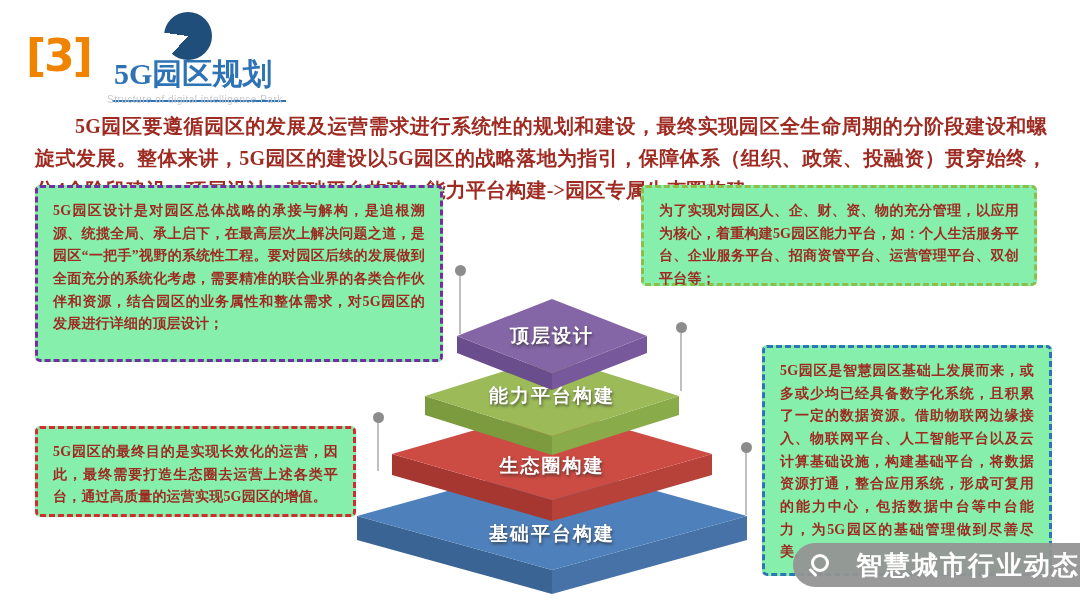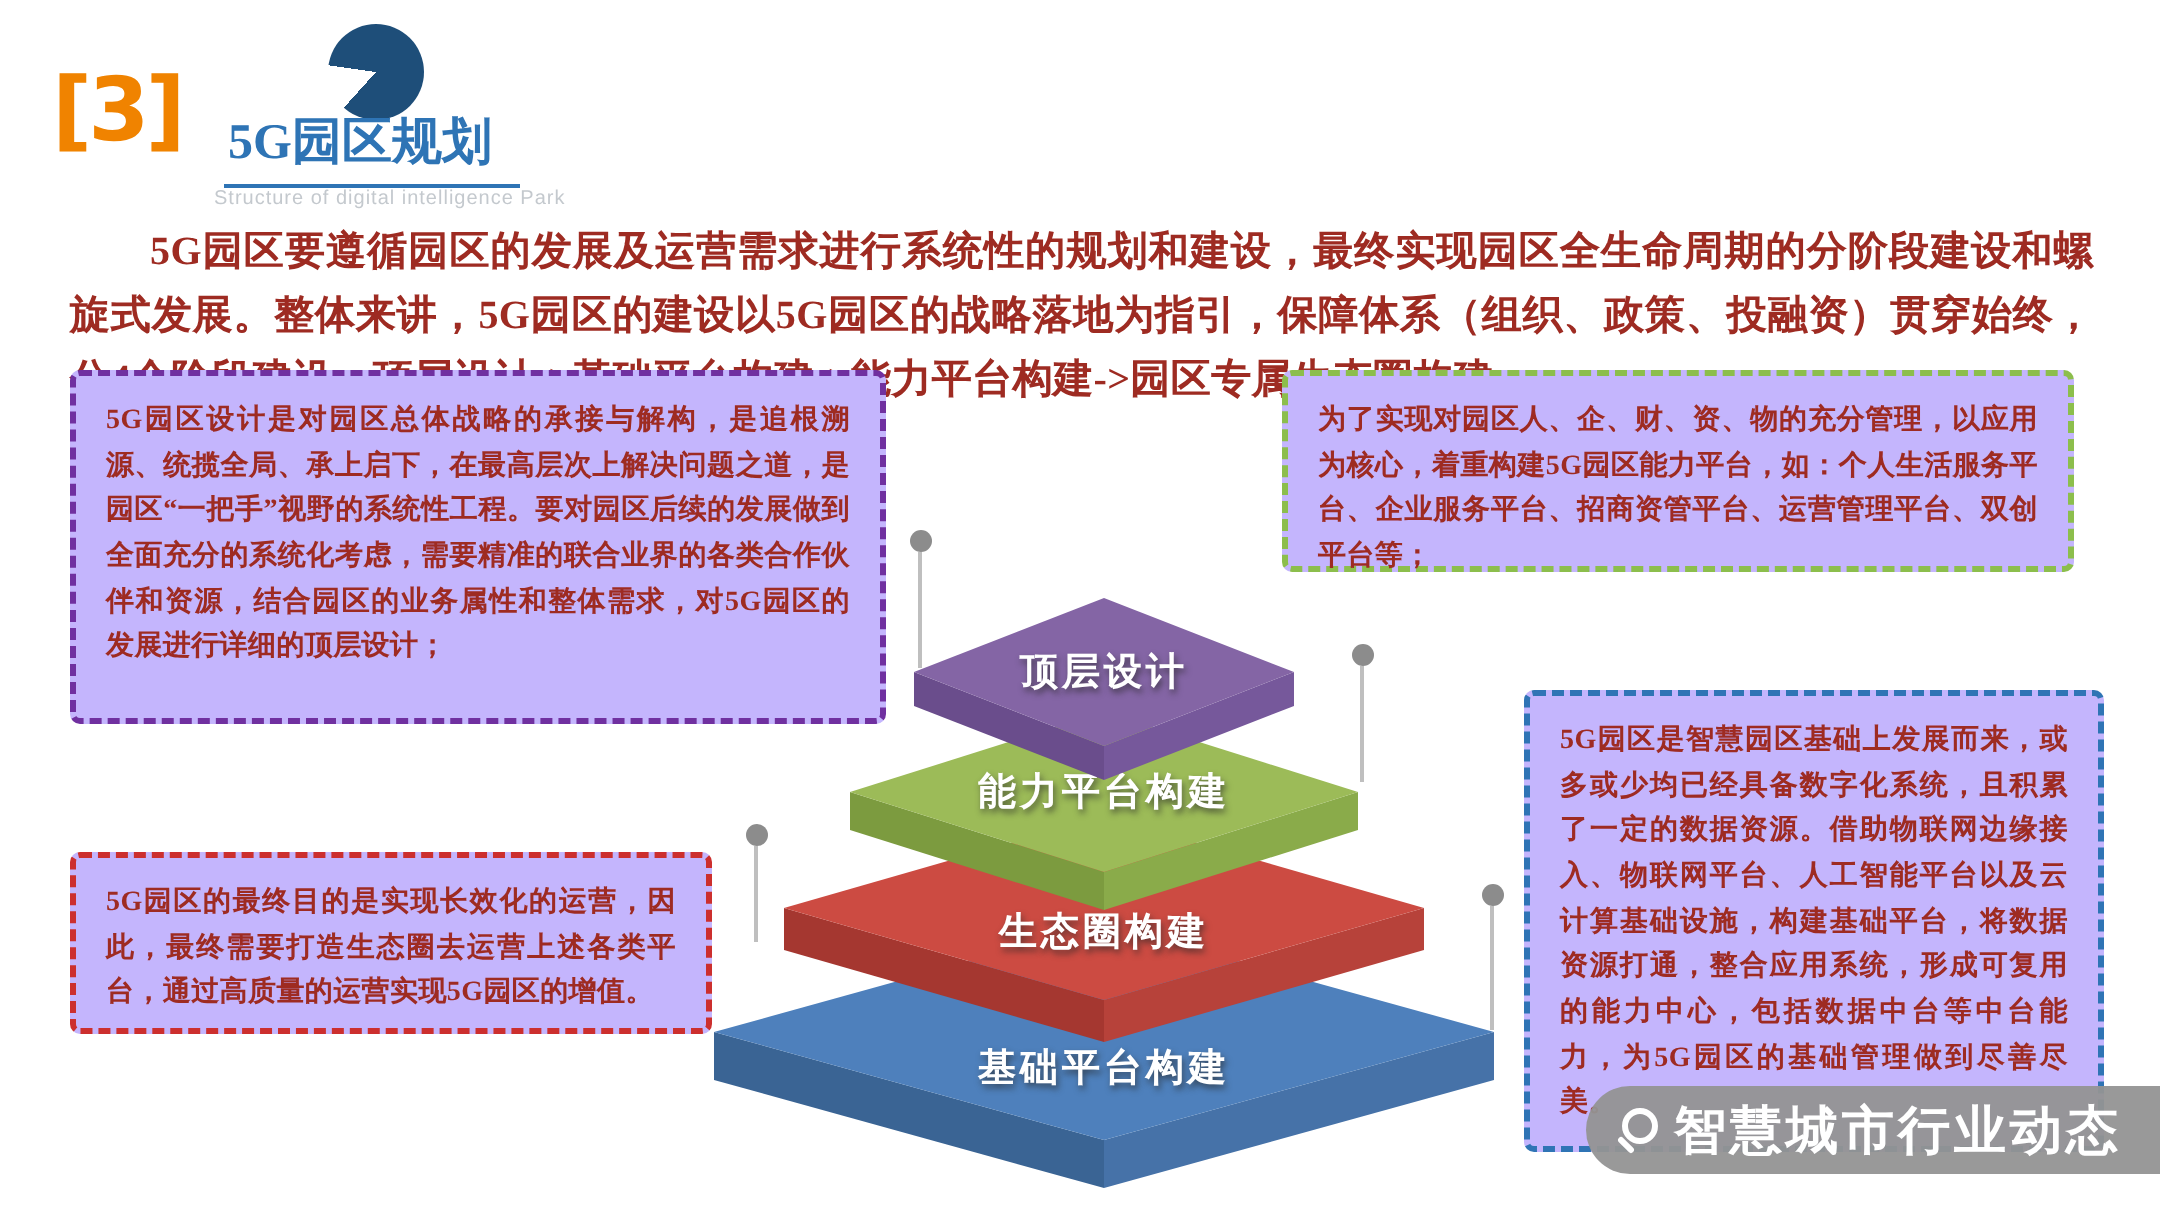--- a/index.html
+++ b/index.html
@@ -12,38 +12,38 @@
     position:absolute;left:26px;top:34px;
     font-family:"DejaVu Sans",sans-serif;font-weight:bold;
     font-size:44px;line-height:1;color:#F08300;letter-spacing:-2px;
   }
   .pie-icon{
     position:absolute;left:164px;top:12px;width:48px;height:48px;border-radius:50%;
     background:conic-gradient(#1E4E79 0deg 222deg,#ffffff 222deg 278deg,#1E4E79 278deg 360deg);
   }
   .title{
     position:absolute;left:112px;top:54px;margin:0;
-    font-size:25px;font-weight:bold;color:#2E74B5;
+    font-size:30px;font-weight:bold;color:#2E74B5;
     padding:0 14px 5px 2px;border-bottom:2px solid #2E74B5;
   }
   .subtitle{
     position:absolute;left:107px;top:94px;
     font-family:"Liberation Sans","DejaVu Sans",sans-serif;
     font-size:10px;color:#C4C9CE;letter-spacing:.5px;
   }
   
   .intro{
     position:absolute;left:35px;top:110px;width:1012px;margin:0;
     font-size:20px;line-height:1.6;font-weight:600;color:#9E2B22;
     text-align:justify;text-indent:2em;letter-spacing:.2px;
   }
   
   .callout{
     position:absolute;border-radius:5px;box-sizing:border-box;
-    padding:12px 15px;background:#c4b5fd;
+    padding:12px 15px;background:#86efac;
   }
   .callout p{
     margin:0;font-size:14px;line-height:1.62;font-weight:600;color:#9E2B22;
     text-align:justify;letter-spacing:.2px;
   }
   .callout.purple{left:35px;top:185px;width:408px;height:177px;border:3px dashed #7030A0;}
   .callout.green {left:641px;top:185px;width:396px;height:101px;border:3px dashed #8CBE4C;}
   .callout.red   {left:35px;top:426px;width:321px;height:91px;border:3px dashed #CC2F2E;}
   .callout.blue  {left:762px;top:345px;width:290px;height:231px;border:3px dashed #2F74B5;}
   
@@ -58,21 +58,21 @@
   .connector .dot{width:11px;height:11px;border-radius:50%;background:#8C8C8C;margin:0 auto;}
   .connector .stem{width:2px;background:#BFBFBF;margin:0 auto;}
   .c1{left:454px;top:265px;}.c1 .stem{height:58px;}
   .c2{left:675px;top:322px;}.c2 .stem{height:58px;}
   .c3{left:372px;top:412px;}.c3 .stem{height:48px;}
   .c4{left:740px;top:442px;}.c4 .stem{height:62px;}
   
   .watermark{
     position:absolute;left:793px;top:543px;width:287px;height:44px;
     background:rgba(148,148,148,.95);border-radius:22px 0 0 22px;
-    display:flex;align-items:center;padding-left:14px;box-sizing:border-box;z-index:5;
+    display:flex;align-items:center;padding-left:14px;box-sizing:border-box;z-index:5;justify-content:space-between;
   }
   .magnifier{position:relative;width:22px;height:22px;margin-right:8px;flex:0 0 auto;}
   .magnifier::before{
     content:"";position:absolute;right:0;top:0;width:12px;height:12px;
     border:3px solid #ffffff;border-radius:50%;
   }
   .magnifier::after{
     content:"";position:absolute;left:1px;bottom:2px;width:10px;height:3px;
     background:#ffffff;border-radius:2px;transform:rotate(45deg);
   }

